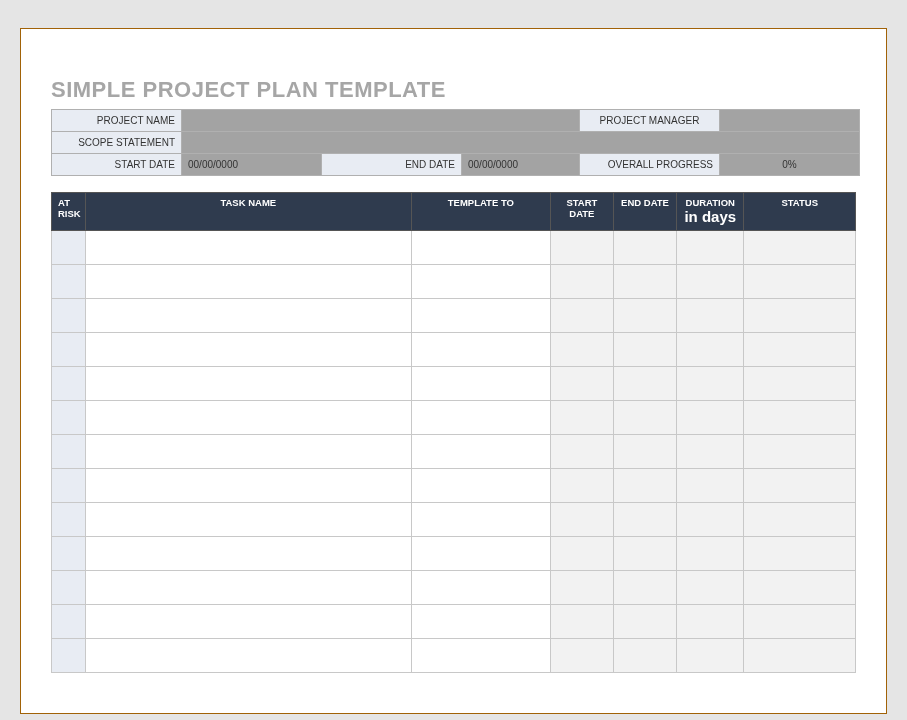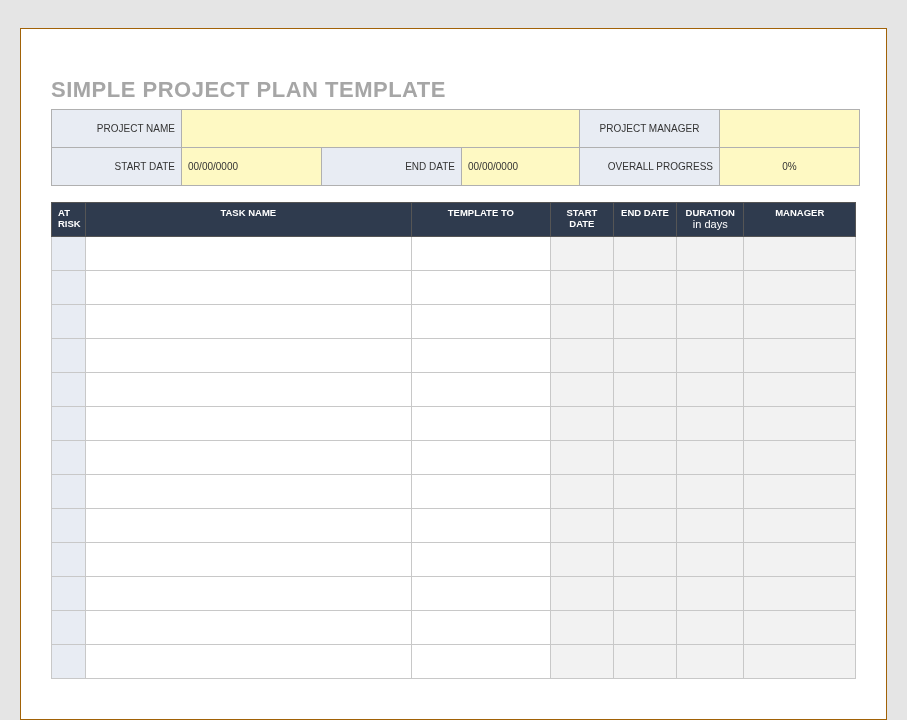--- a/index.html
+++ b/index.html
@@ -26,36 +26,36 @@
     font-family: Arial, Helvetica, sans-serif;
   }
   
   table.header-table {
     width: 100%;
     border-collapse: collapse;
     table-layout: fixed;
   }
   table.header-table td {
     border: 1px solid #b0b0b0;
-    height: 38px;
+    height: 22px;
     padding: 0 6px;
     vertical-align: middle;
     font-size: 10px;
     color: #333;
   }
   td.hlabel {
     background: #e8ecf3;
     text-align: right;
     font-weight: normal;
     color: #333;
     white-space: nowrap;
     width: 130px;
   }
   td.hval {
-    background: #fef9c3;
+    background: #a3a3a3;
   }
   
   table.tasks {
     width: 100%;
     border-collapse: collapse;
     margin-top: 16px;
     table-layout: fixed;
   }
   table.tasks th {
     background: #2f3b4e;
@@ -64,22 +64,22 @@
     font-weight: bold;
     text-align: center;
     padding: 4px 6px;
     border: 1px solid #555;
     vertical-align: top;
     line-height: 1.2;
     height: 30px;
   }
   table.tasks th .sub {
     display: block;
-    font-weight: normal;
-    font-size: 11px;
+    font-weight: bold;
+    font-size: 15px;
   }
   table.tasks td {
     border: 1px solid #c8c8c8;
     height: 34px;
     padding: 0 4px;
   }
   .col-atrisk { width: 32px; }
   .col-task   { width: 310px; }
   .col-assign { width: 132px; }
   .col-sdate  { width: 60px; }
@@ -106,20 +106,24 @@
       <col style="width:118px">
       <col style="width:140px">
       <col style="width:140px">
     </colgroup>
     <tbody>
         <tr>
       <td class="hlabel">PROJECT NAME</td>
       <td class="hval" colspan="3"></td>
       <td class="hlabel" style="text-align:center">PROJECT MANAGER</td>
       <td class="hval"></td>
+    </tr>
+    <tr>
+      <td class="hlabel">SCOPE STATEMENT</td>
+      <td class="hval" colspan="5"></td>
     </tr>
     <tr>
       <td class="hlabel">START DATE</td>
       <td class="hval">00/00/0000</td>
       <td class="hlabel">END DATE</td>
       <td class="hval">00/00/0000</td>
       <td class="hlabel" style="text-align:right">OVERALL PROGRESS</td>
       <td class="hval" style="text-align:center">0%</td>
     </tr>
   </tbody>
@@ -136,21 +140,21 @@
       <col class="col-status">
     </colgroup>
     <thead>
       <tr>
         <th class="col-atrisk"><span>AT RISK</span></th>
         <th class="col-task">TASK NAME</th>
         <th class="col-assign">TEMPLATE TO</th>
         <th class="col-sdate"><span>START DATE</span></th>
         <th class="col-edate"><span>END DATE</span></th>
         <th class="col-dur"><span>DURATION</span><span class="sub">in days</span></th>
-        <th class="col-status">MANAGER</th>
+        <th class="col-status">STATUS</th>
       </tr>
     </thead>
     <tbody id="tasks-body">
     <tr>
           <td class="shade-blue"></td>
           <td class="plain"></td>
           <td class="plain"></td>
           <td class="shade-grey"></td>
           <td class="shade-grey"></td>
           <td class="shade-grey"></td>

